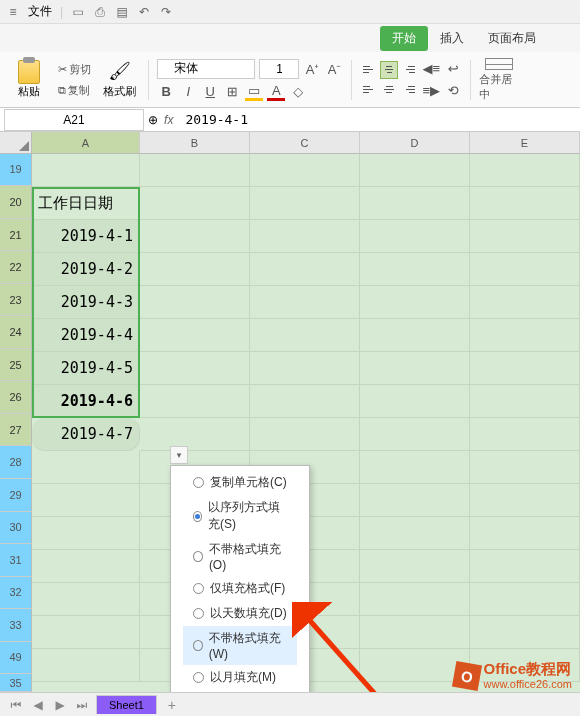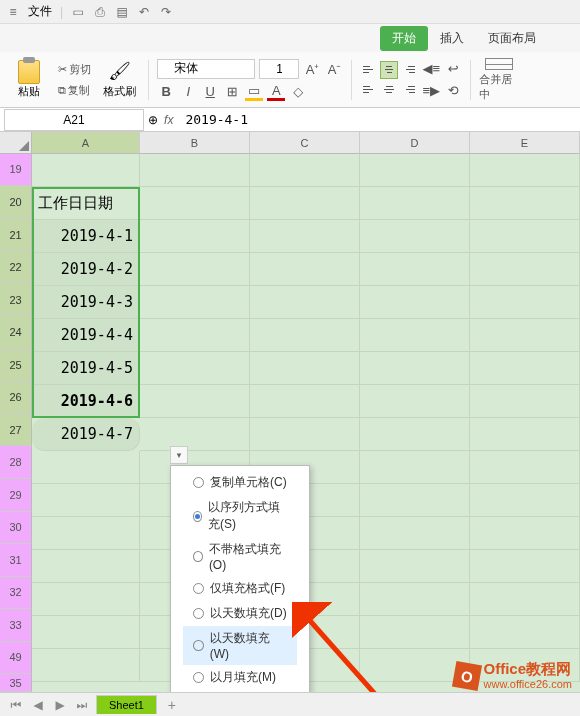--- a/index.html
+++ b/index.html
@@ -33,42 +33,42 @@
 .merge-icon { width: 28px; height: 22px; border: 1px solid #888; margin-bottom: 2px; position: relative; }
 .merge-icon:before { content: ""; position: absolute; left: 0; top: 50%; width: 100%; height: 1px; background: #888; }
 .namebox-row { height: 24px; background: #fff; border-bottom: 1px solid #ccc; display: flex; align-items: center; }
 .namebox { width: 140px; height: 22px; border: 1px solid #ccc; background: #fff; text-align: center; font-size: 12px; margin: 0 4px; }
 .fx-icon { font-style: italic; color: #666; margin: 0 6px; }
 .formula-bar { flex: 1; padding: 0 6px; font-size: 13px; font-family: monospace; }
 .sheet { display: flex; height: 560px; background: #d7ead4; }
 .rowheads { width: 32px; display: flex; flex-direction: column; }
 .corner { height: 22px; background: #e8e8e8; border-right: 1px solid #bbb; border-bottom: 1px solid #bbb; position: relative; }
 .corner:after { content: ""; position: absolute; right: 2px; bottom: 2px; border: 5px solid transparent; border-right-color: #888; border-bottom-color: #888; }
-.rowhead { height: 33px; background: #f0abfc; border-right: 1px solid #bbb; border-bottom: 1px solid #ccc; display: flex; align-items: center; justify-content: center; font-size: 11px; color: #555; }
+.rowhead { height: 33px; background: #7dd3fc; border-right: 1px solid #bbb; border-bottom: 1px solid #ccc; display: flex; align-items: center; justify-content: center; font-size: 11px; color: #555; }
 .rowhead.sel { background: #c5d9a8; color: #333; }
 .gridarea { flex: 1; display: flex; flex-direction: column; position: relative; }
 .colheads { display: flex; height: 22px; }
 .colhead { background: #e8e8e8; border-right: 1px solid #ccc; border-bottom: 1px solid #bbb; display: flex; align-items: center; justify-content: center; font-size: 11px; color: #555; }
 .colhead.sel { background: #c5d9a8; }
 .colA { width: 108px; } .colB { width: 110px; } .colC { width: 110px; } .colD { width: 110px; } .colE { width: 110px; }
 .rows { flex: 1; display: flex; flex-direction: column; }
 .row { display: flex; height: 33px; }
 .cell { border-right: 1px solid #c5d5c0; border-bottom: 1px solid #c5d5c0; display: flex; align-items: center; padding: 0 6px; font-size: 15px; font-family: "SimSun", monospace; background: #d7ead4; }
 .header-cell { font-size: 15px; }
 .selection { position: absolute; left: 0; top: 55px; width: 108px; height: 231px; border: 2px solid #4caf50; pointer-events: none; }
 .cell.inselect { background: #cde2c8; }
 .autofill-btn { position: absolute; left: 138px; top: 314px; width: 18px; height: 18px; background: #f8f8f8; border: 1px solid #ccc; display: flex; align-items: center; justify-content: center; font-size: 9px; color: #666; }
 .autofill-menu { position: absolute; left: 138px; top: 333px; width: 140px; background: #fff; border: 1px solid #bbb; box-shadow: 2px 2px 6px rgba(0,0,0,0.2); padding: 4px 12px; }
 .menu-item { display: flex; align-items: center; gap: 6px; padding: 4px 10px; font-size: 12px; color: #333; }
 .menu-item:hover, .menu-item.hover { background: #e0f0ff; }
 .radio { width: 11px; height: 11px; border: 1px solid #888; border-radius: 50%; display: inline-flex; align-items: center; justify-content: center; }
 .radio.checked:after { content: ""; width: 5px; height: 5px; background: #3b7dd8; border-radius: 50%; }
 .sheet-tabs { position: absolute; bottom: 0; left: 0; right: 0; height: 24px; background: #f0f0f0; border-top: 1px solid #ccc; display: flex; align-items: center; padding: 0 8px; gap: 6px; }
 .nav-btn { width: 16px; height: 16px; display: flex; align-items: center; justify-content: center; color: #888; }
-.sheet-tab { padding: 3px 12px; background: #84cc16; border: 1px solid #ccc; border-bottom: none; font-size: 11px; }
+.sheet-tab { padding: 3px 12px; background: #8b5cf6; border: 1px solid #ccc; border-bottom: none; font-size: 11px; }
 .add-sheet { width: 18px; height: 18px; display: flex; align-items: center; justify-content: center; color: #888; font-size: 14px; }
 .watermark { position: absolute; right: 8px; bottom: 26px; display: flex; align-items: center; gap: 4px; }
 .watermark .logo { width: 26px; height: 26px; background: #d9531e; transform: rotate(10deg); display: flex; align-items: center; justify-content: center; color: #fff; font-weight: bold; font-size: 15px; }
 .watermark .wtxt { display: flex; flex-direction: column; line-height: 1.1; }
 .watermark .wtxt .t1 { font-size: 15px; font-weight: bold; }
 .watermark .wtxt .t1 .o { color: #d9531e; } .watermark .wtxt .t1 .c { color: #d9531e; }
 .watermark .wtxt .t2 { font-size: 11px; color: #d9531e; }
 .arrow { position: absolute; left: 260px; top: 470px; width: 200px; height: 200px; pointer-events: none; }
 </style>
 </head>
@@ -348,21 +348,21 @@
       <div class="menu-item">
           <span class="radio"></span>
           <span>仅填充格式(F)</span>
         </div>
       <div class="menu-item">
           <span class="radio"></span>
           <span>以天数填充(D)</span>
         </div>
       <div class="menu-item hover">
           <span class="radio"></span>
-          <span>以天数填充(W)</span>
+          <span>不带格式填充(W)</span>
         </div>
       <div class="menu-item">
           <span class="radio"></span>
           <span>以月填充(M)</span>
         </div>
       <div class="menu-item">
           <span class="radio"></span>
           <span>以年填充(Y)</span>
         </div>
     </div>

